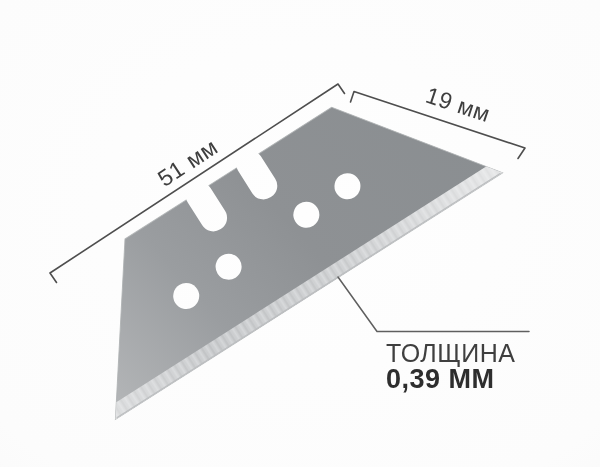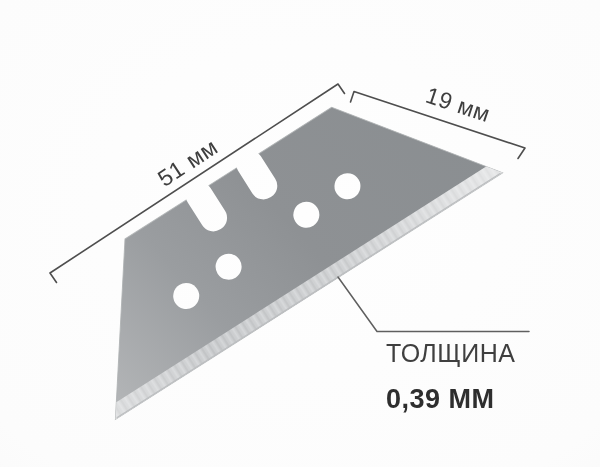--- a/index.html
+++ b/index.html
@@ -29,21 +29,21 @@
     font-size:25px;
     font-weight:400;
     color:#3f3f3f;
     letter-spacing:0.5px;
   }
   .thickness .value{
     font-size:27px;
     font-weight:700;
     color:#2e2e2e;
     letter-spacing:0.5px;
-    margin-top:20px;
+    margin-top:0;
   }
 </style>
 </head>
 <body>
 
 <div class="stage">
 
   <svg width="600" height="467" viewBox="0 0 600 467">
     <defs>
       <linearGradient id="bladeGrad" gradientUnits="userSpaceOnUse" x1="0" y1="120" x2="459" y2="40">

